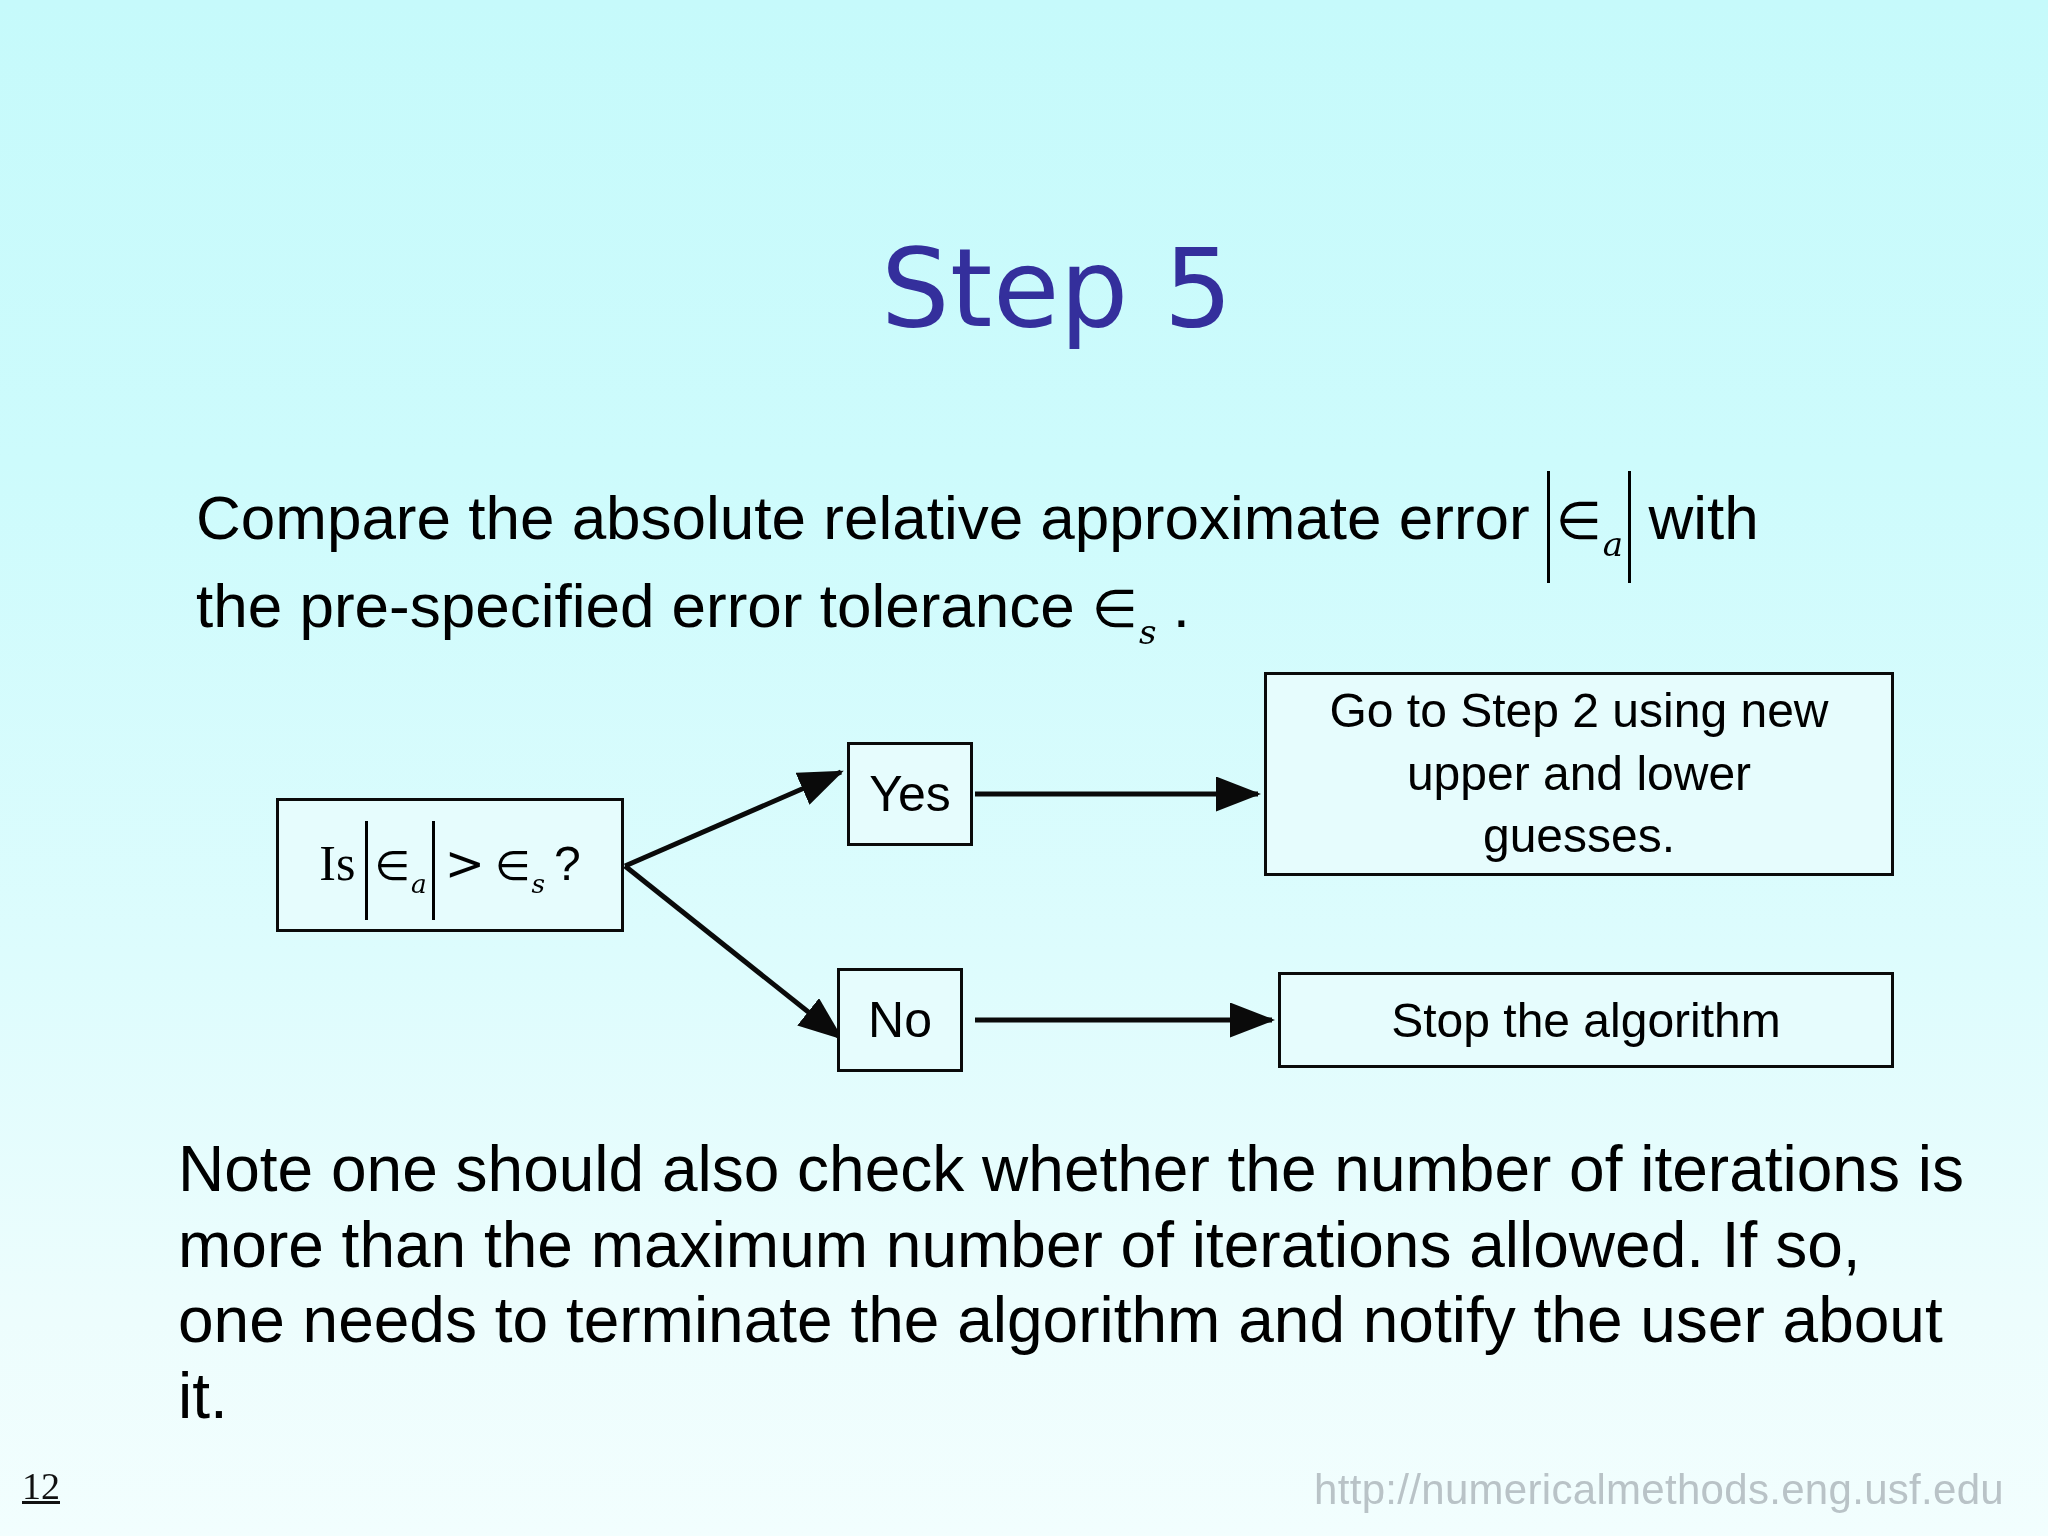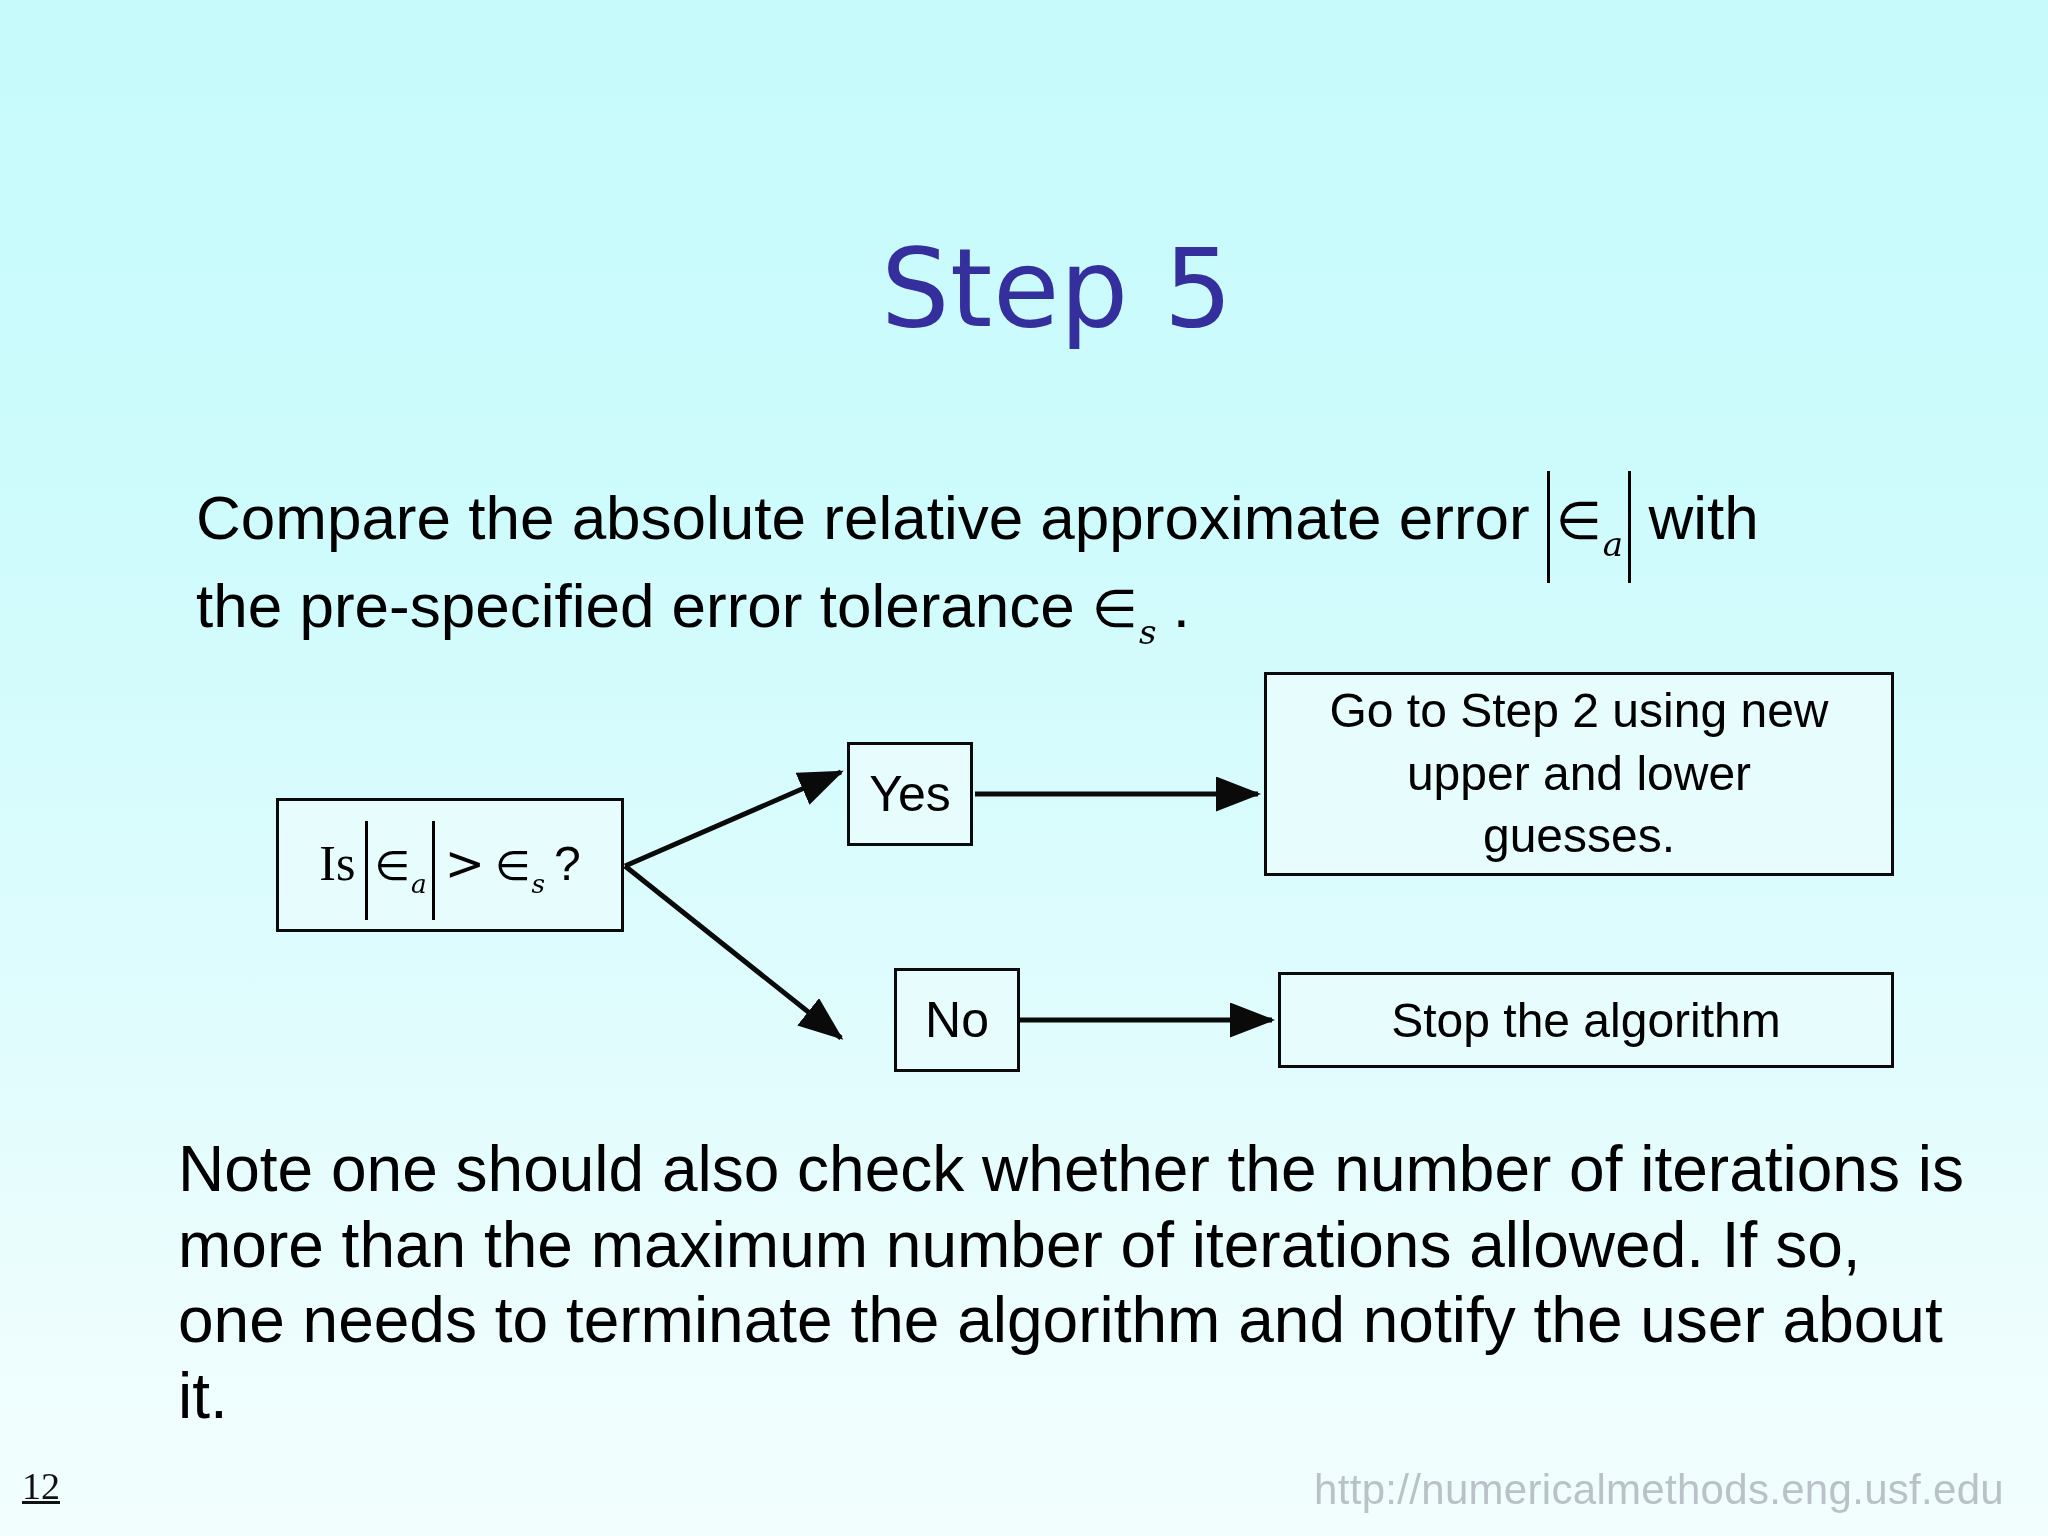--- a/index.html
+++ b/index.html
@@ -125,21 +125,21 @@
     font-size: 50px;
   }
   .node-yes {
     left: 847px;
     top: 742px;
     width: 126px;
     height: 104px;
     font-size: 50px;
   }
   .node-no {
-    left: 894px;
+    left: 837px;
     top: 968px;
     width: 126px;
     height: 104px;
     font-size: 50px;
   }
   .node-goto {
     left: 1264px;
     top: 672px;
     width: 630px;
     height: 204px;

